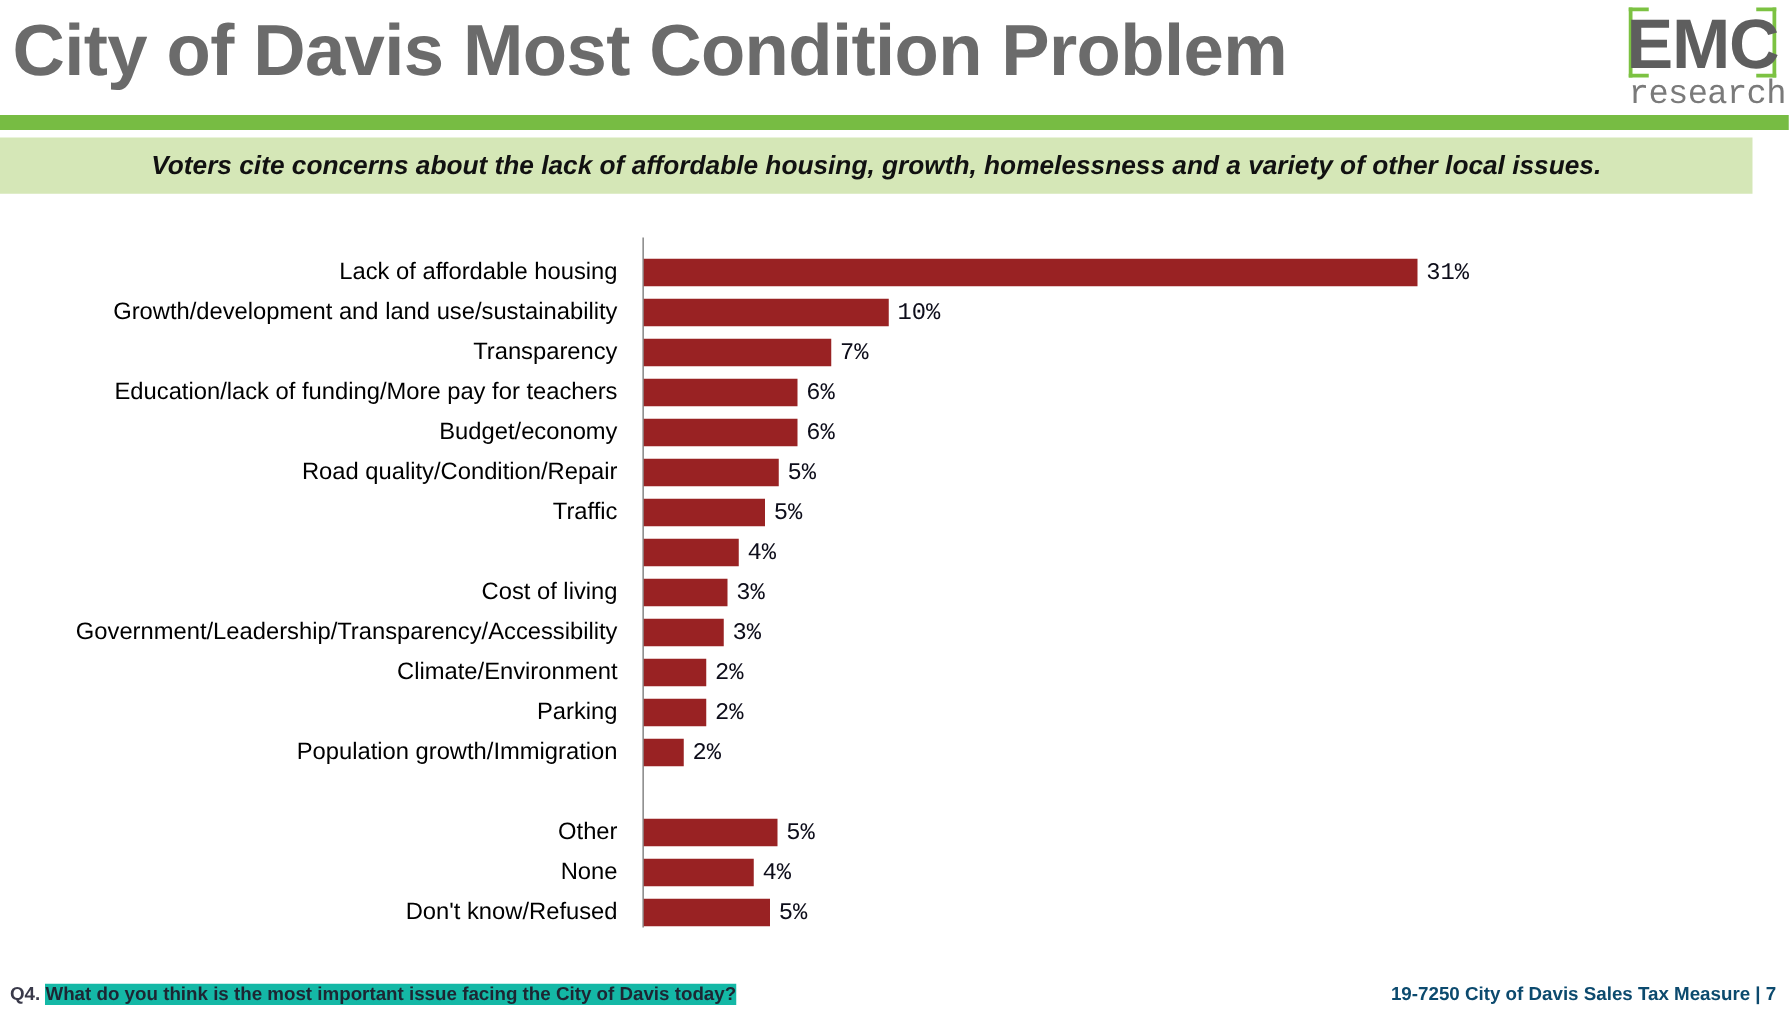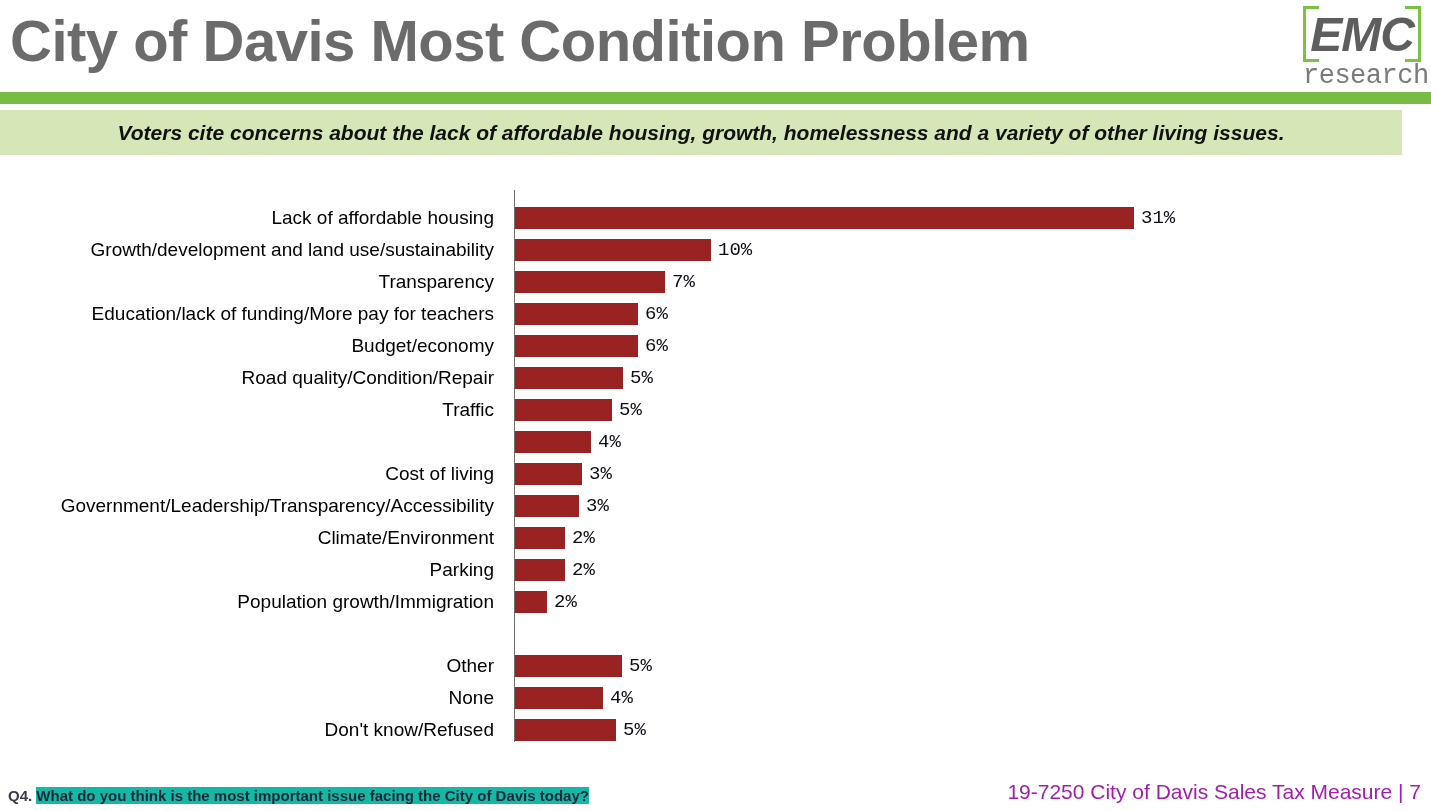--- a/index.html
+++ b/index.html
@@ -51,25 +51,24 @@
     border: 3px solid #7cc242;
   }
   #emc-mark .bracket-l { left: 0; border-right: none; }
   #emc-mark .bracket-r { right: 0; border-left: none; }
   #emc-mark .emc-text {
     position: absolute;
     left: 0; right: 0; top: 0; bottom: 0;
     display: flex;
     align-items: center;
     justify-content: center;
-    font-size: 48px;
+    font-size: 56px;
     font-weight: bold;
     color: #5e5e5e;
     letter-spacing: -1px;
-    font-style: italic;
   }
   #emc-sub {
     margin-top: 1px;
     text-align: right;
     font-size: 27px;
     color: #7a7a7a;
     letter-spacing: -0.5px;
     line-height: 1;
     font-family: Liberation Mono, monospace;
   }
@@ -165,44 +164,44 @@
   }
   #footer-question .q-num { color: #3a3a4a; }
   #footer-question .q-text {
     background: #14b8a6;
     color: #1d2633;
   }
   #footer-meta {
     position: absolute;
     right: 10px;
     bottom: 6px;
-    font-size: 21px;
-    font-weight: normal;
-    color: #a21caf;
+    font-size: 15px;
+    font-weight: bold;
+    color: #0c4a6e;
     white-space: nowrap;
   }
 </style>
 </head>
 <body>
 
 <div id="slide-title">City of Davis Most Condition Problem</div>
 
 <div id="emc-logo">
   <div id="emc-mark">
     <span class="bracket-l"></span>
     <span class="bracket-r"></span>
     <span class="emc-text">EMC</span>
   </div>
   <div id="emc-sub">research</div>
 </div>
 
 <div id="green-rule"></div>
 
 <div id="subtitle-band">
-  <span id="subtitle-text">Voters cite concerns about the lack of affordable housing, growth, homelessness and a variety of other living issues.</span>
+  <span id="subtitle-text">Voters cite concerns about the lack of affordable housing, growth, homelessness and a variety of other local issues.</span>
 </div>
 
 <div id="chart-area">
   <div id="category-axis-line"></div>
   <div id="chart-rows">
       <div class="chart-row" style="top: 12px;">
         <div class="row-label">Lack of affordable housing</div>
         <div class="row-bar" style="width: 619px; background: rgb(153, 34, 35);"></div>
         <div class="row-value" style="left: 1141px;">31%</div>
       </div>

